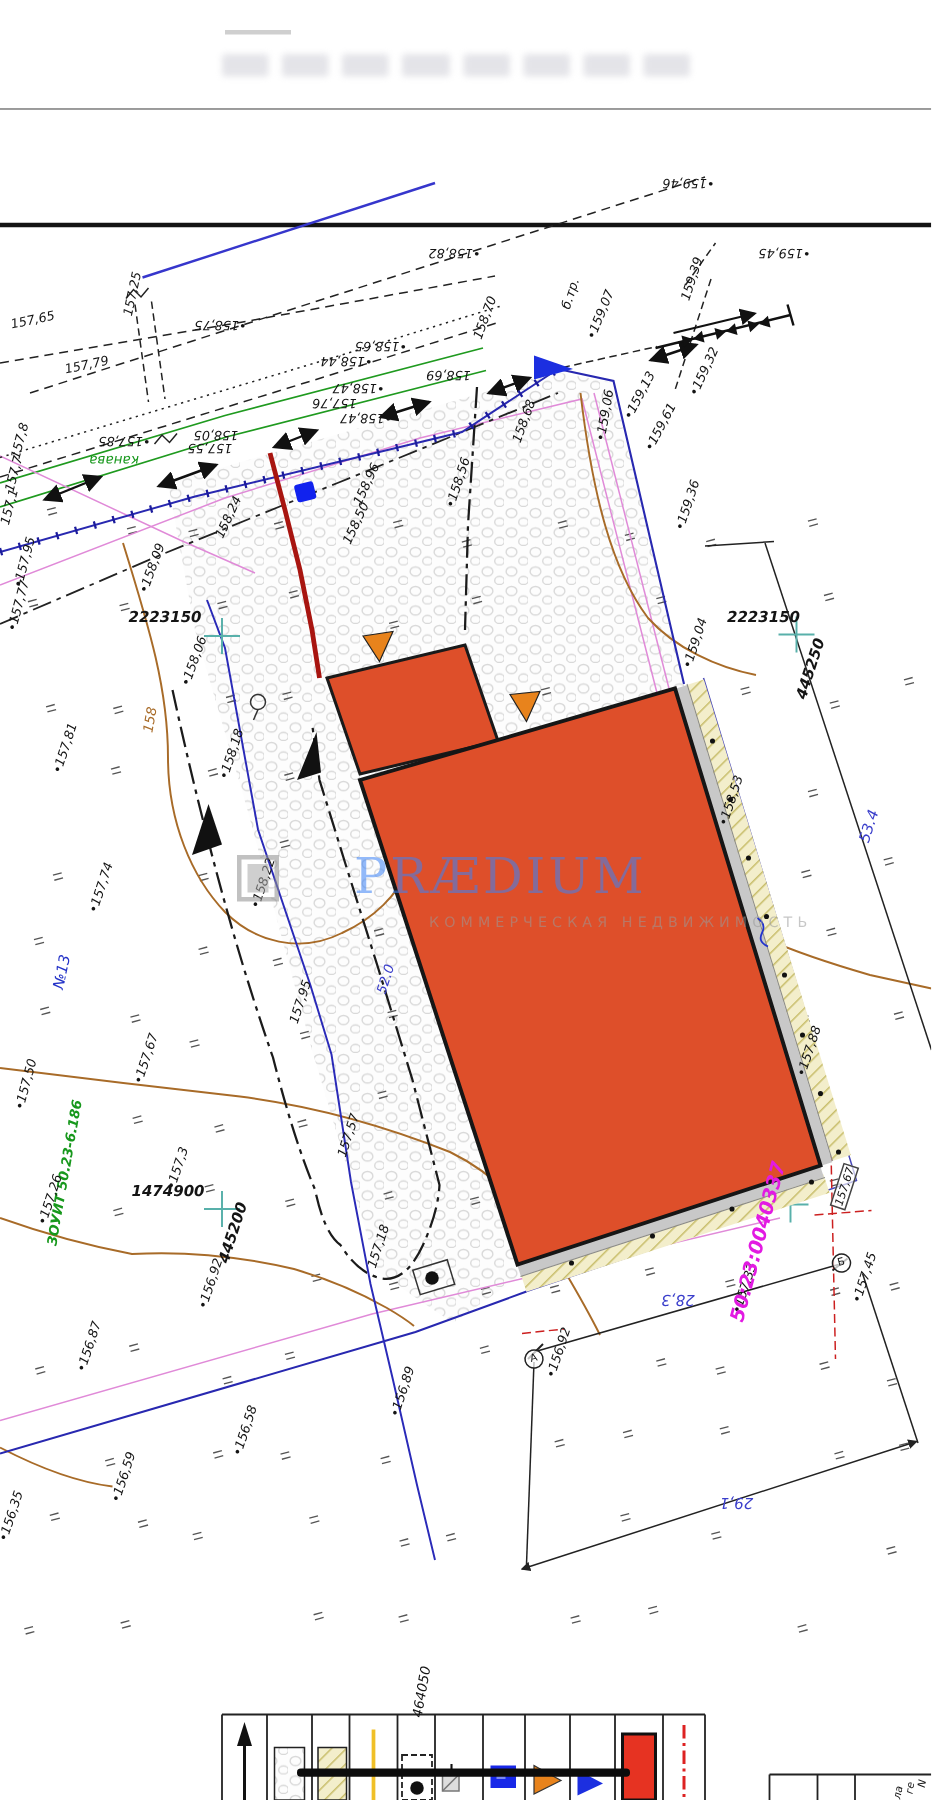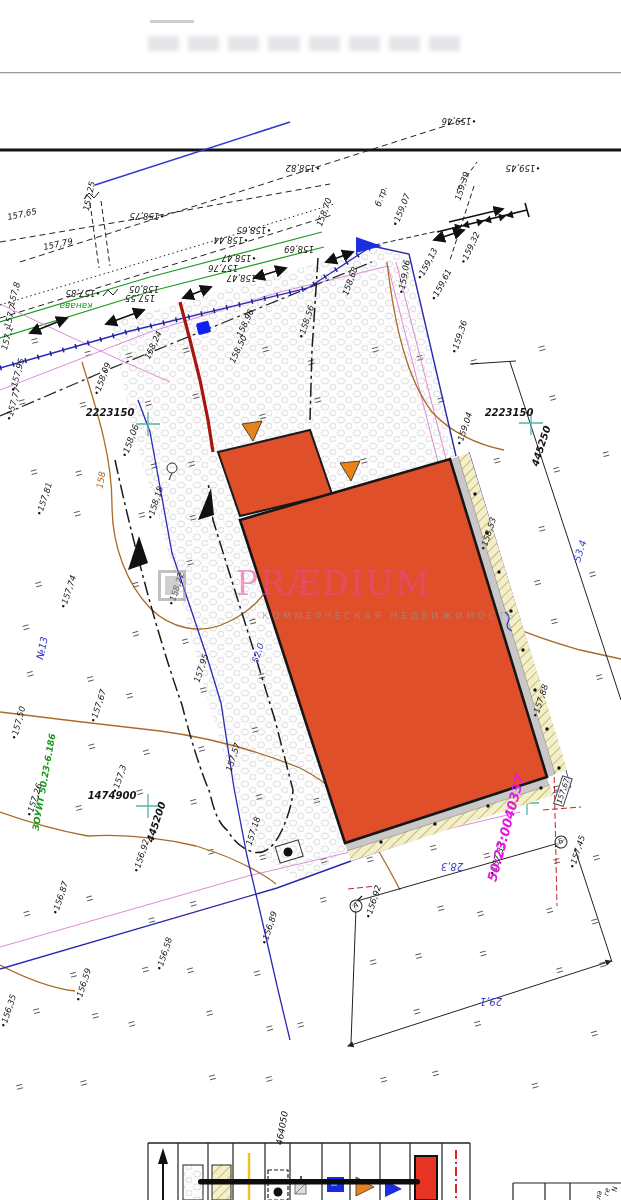--- a/index.html
+++ b/index.html
@@ -15,22 +15,22 @@
   
   #ghost{position:absolute;top:36px;left:148px;width:312px;height:15px;display:flex;gap:9px;
          filter:blur(2px);opacity:.45;}
   #ghost div{flex:1;background:#c4c4ce;border-radius:2px;}
   #ghost-dash{position:absolute;top:20px;left:150px;width:44px;height:3px;background:#cfcfcf;}
   
   #wm{position:absolute;left:140px;top:560px;width:340px;height:80px;opacity:.55;pointer-events:none;}
   #wm .wm-box{position:absolute;left:18px;top:10px;width:22px;height:25px;border:3px solid #8f8f8f;}
   #wm .wm-box:after{content:"";position:absolute;left:4px;top:3px;right:4px;bottom:3px;background:#a8a8a8;}
   #wm .wm-title{position:absolute;left:96px;top:4px;font:400 33px "DejaVu Serif",serif;
-                color:#ec4899;letter-spacing:2px;}
-  #wm .wm-sub{position:absolute;left:122px;top:50px;font:400 9.5px "DejaVu Sans",sans-serif;
+                color:#3b82f6;letter-spacing:2px;}
+  #wm .wm-sub{position:absolute;left:146px;top:50px;font:400 9.5px "DejaVu Sans",sans-serif;
               color:#9a9a9a;letter-spacing:3.4px;white-space:nowrap;}
 </style>
 </head>
 <body>
 
 <div id="stage">
 
   <div id="ghost-dash"></div>
   <div id="ghost">
     <div></div>

